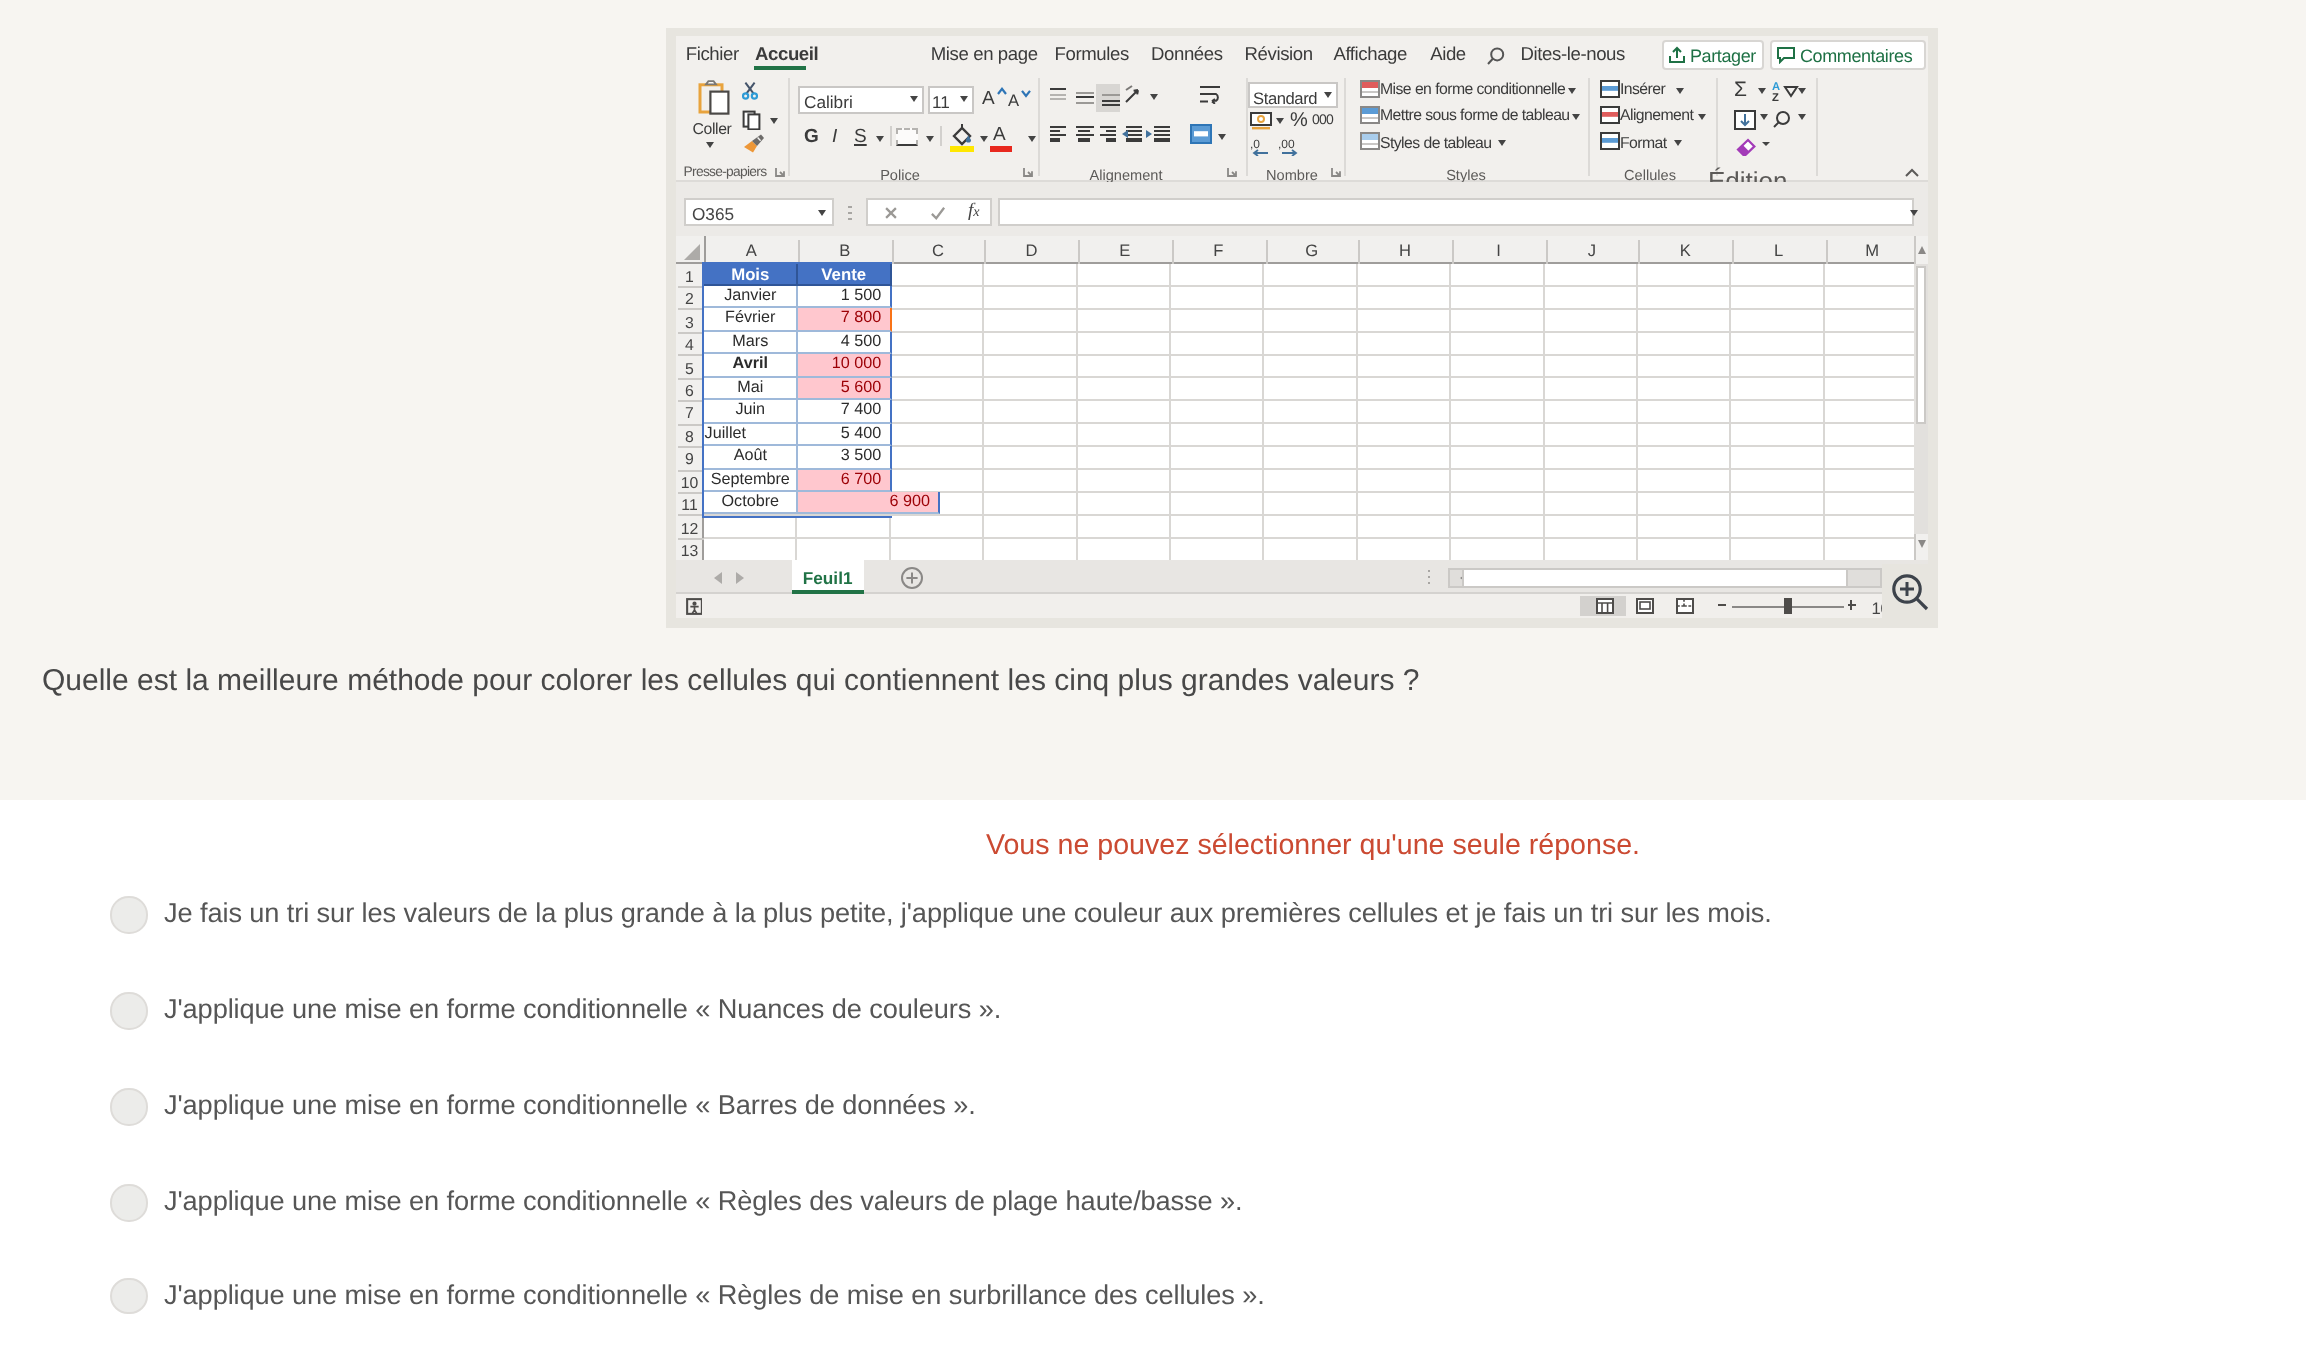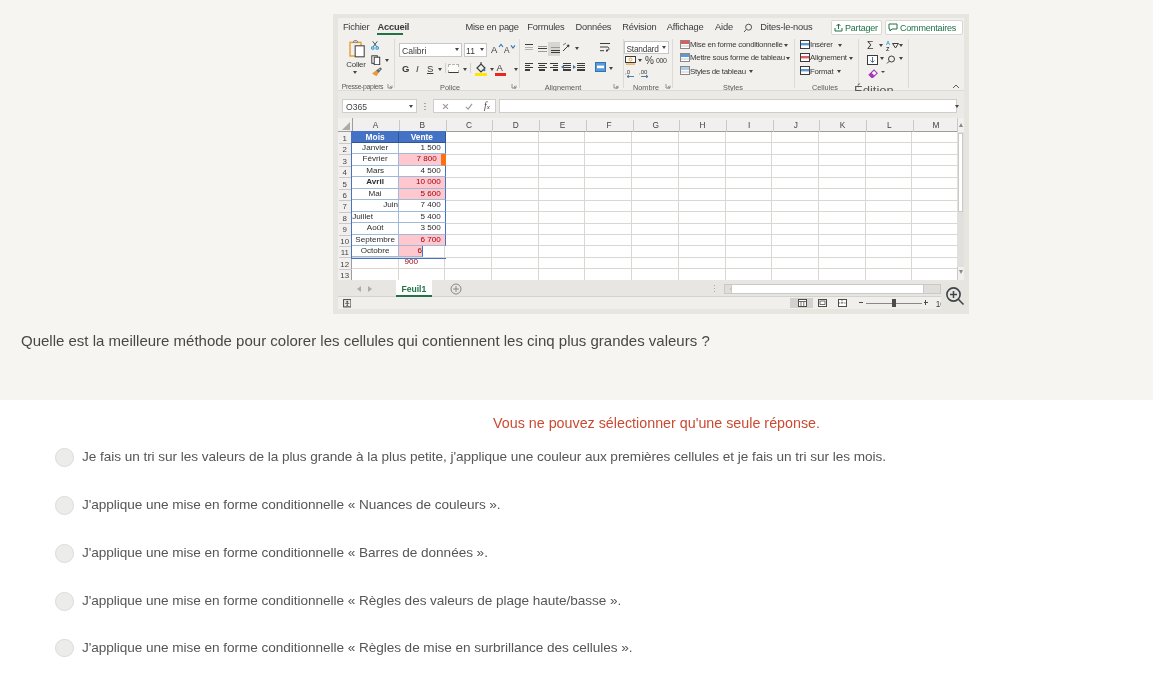--- a/index.html
+++ b/index.html
@@ -333,37 +333,37 @@
 <div class="abs" style="left:0;top:241.64999999999998px;width:13.5px;text-align:center;font-size:7.9px;color:#444;">12</div>
 <div class="abs" style="left:1px;top:250.89999999999998px;width:13.3px;height:1px;background:#cbc9c6;"></div>
 <div class="abs" style="left:0;top:253.09999999999997px;width:13.5px;text-align:center;font-size:7.9px;color:#444;">13</div>
 <div class="abs" style="left:1px;top:262.34999999999997px;width:13.3px;height:1px;background:#cbc9c6;"></div>
 <div class="abs" style="left:14.3px;top:113.5px;width:93.4px;height:126px;border:1px solid #4472c4;border-right:none;box-sizing:content-box;margin-left:-1px;margin-top:-1px;"></div>
 <div class="abs" style="left:14.3px;top:113.5px;width:46.7px;height:11.45px;background:#4472c4;border-right:1px solid #2f5597;border-bottom:1px solid #2f5597;color:#fff;font-weight:bold;font-size:8.4px;text-align:center;line-height:11px;">Mois</div>
 <div class="abs" style="left:61px;top:113.5px;width:46.7px;height:11.45px;background:#4472c4;border-bottom:1px solid #2f5597;border-right:1px solid #2f5597;color:#fff;font-weight:bold;font-size:8.4px;text-align:center;line-height:11px;">Vente</div>
 <div class="abs" style="left:14.3px;top:124.95px;width:46.7px;height:11.45px;background:#fff;border-right:1px solid #9fb9da;border-bottom:1px solid #9fb9da;color:#2c2c2c;font-size:8.1px;text-align:center;line-height:10.8px;">Janvier</div>
 <div class="abs" style="left:61px;top:124.95px;width:46.7px;height:11.45px;background:#fff;border-bottom:1px solid #9fb9da;border-right:1px solid #4472c4;color:#2c2c2c;font-size:8.1px;text-align:right;line-height:10.8px;"><span style="padding-right:4px;">1 500</span></div>
 <div class="abs" style="left:14.3px;top:136.4px;width:46.7px;height:11.45px;background:#fff;border-right:1px solid #9fb9da;border-bottom:1px solid #9fb9da;color:#2c2c2c;font-size:8.1px;text-align:center;line-height:10.8px;">Février</div>
-<div class="abs" style="left:61px;top:136.4px;width:46.7px;height:11.45px;background:#ffc7ce;border-bottom:1px solid #9fb9da;border-right:5px solid #f97316;color:#9c0006;font-size:8.1px;text-align:right;line-height:10.8px;"><span style="padding-right:4px;">7 800</span></div>
+<div class="abs" style="left:61px;top:136.4px;width:46.7px;height:11.45px;background:#ffc7ce;border-bottom:1px solid #9fb9da;border-right:1px solid #f97316;color:#9c0006;font-size:8.1px;text-align:right;line-height:10.8px;"><span style="padding-right:4px;">7 800</span></div>
 <div class="abs" style="left:14.3px;top:147.85px;width:46.7px;height:11.45px;background:#fff;border-right:1px solid #9fb9da;border-bottom:1px solid #9fb9da;color:#2c2c2c;font-size:8.1px;text-align:center;line-height:10.8px;">Mars</div>
 <div class="abs" style="left:61px;top:147.85px;width:46.7px;height:11.45px;background:#fff;border-bottom:1px solid #9fb9da;border-right:1px solid #4472c4;color:#2c2c2c;font-size:8.1px;text-align:right;line-height:10.8px;"><span style="padding-right:4px;text-align:center;">4 500</span></div>
 <div class="abs" style="left:14.3px;top:159.3px;width:46.7px;height:11.45px;background:#fff;border-right:1px solid #9fb9da;border-bottom:1px solid #9fb9da;color:#2c2c2c;font-size:8.1px;text-align:center;line-height:10.8px;font-weight:bold;">Avril</div>
 <div class="abs" style="left:61px;top:159.3px;width:46.7px;height:11.45px;background:#ffc7ce;border-bottom:1px solid #9fb9da;border-right:1px solid #4472c4;color:#9c0006;font-size:8.1px;text-align:right;line-height:10.8px;"><span style="padding-right:4px;">10 000</span></div>
 <div class="abs" style="left:14.3px;top:170.75px;width:46.7px;height:11.45px;background:#fff;border-right:1px solid #9fb9da;border-bottom:1px solid #9fb9da;color:#2c2c2c;font-size:8.1px;text-align:center;line-height:10.8px;">Mai</div>
 <div class="abs" style="left:61px;top:170.75px;width:46.7px;height:11.45px;background:#ffc7ce;border-bottom:1px solid #9fb9da;border-right:1px solid #4472c4;color:#9c0006;font-size:8.1px;text-align:right;line-height:10.8px;"><span style="padding-right:4px;">5 600</span></div>
-<div class="abs" style="left:14.3px;top:182.2px;width:46.7px;height:11.45px;background:#fff;border-right:1px solid #9fb9da;border-bottom:1px solid #9fb9da;color:#2c2c2c;font-size:8.1px;text-align:right;line-height:10.8px;">Juin</div>
+<div class="abs" style="left:14.3px;top:182.2px;width:46.7px;height:11.45px;background:#fff;border-right:1px solid #9fb9da;border-bottom:1px solid #9fb9da;color:#2c2c2c;font-size:8.1px;text-align:center;line-height:10.8px;">Juin</div>
 <div class="abs" style="left:61px;top:182.2px;width:46.7px;height:11.45px;background:#fff;border-bottom:1px solid #9fb9da;border-right:1px solid #4472c4;color:#2c2c2c;font-size:8.1px;text-align:right;line-height:10.8px;"><span style="padding-right:4px;">7 400</span></div>
 <div class="abs" style="left:14.3px;top:193.64999999999998px;width:46.7px;height:11.45px;background:#fff;border-right:1px solid #9fb9da;border-bottom:1px solid #9fb9da;color:#2c2c2c;font-size:8.1px;text-align:left;line-height:10.8px;">Juillet</div>
 <div class="abs" style="left:61px;top:193.64999999999998px;width:46.7px;height:11.45px;background:#fff;border-bottom:1px solid #9fb9da;border-right:1px solid #4472c4;color:#2c2c2c;font-size:8.1px;text-align:right;line-height:10.8px;"><span style="padding-right:4px;">5 400</span></div>
 <div class="abs" style="left:14.3px;top:205.1px;width:46.7px;height:11.45px;background:#fff;border-right:1px solid #9fb9da;border-bottom:1px solid #9fb9da;color:#2c2c2c;font-size:8.1px;text-align:center;line-height:10.8px;">Août</div>
 <div class="abs" style="left:61px;top:205.1px;width:46.7px;height:11.45px;background:#fff;border-bottom:1px solid #9fb9da;border-right:1px solid #4472c4;color:#2c2c2c;font-size:8.1px;text-align:right;line-height:10.8px;"><span style="padding-right:4px;">3 500</span></div>
 <div class="abs" style="left:14.3px;top:216.55px;width:46.7px;height:11.45px;background:#fff;border-right:1px solid #9fb9da;border-bottom:1px solid #9fb9da;color:#2c2c2c;font-size:8.1px;text-align:center;line-height:10.8px;">Septembre</div>
 <div class="abs" style="left:61px;top:216.55px;width:46.7px;height:11.45px;background:#ffc7ce;border-bottom:1px solid #9fb9da;border-right:1px solid #4472c4;color:#9c0006;font-size:8.1px;text-align:right;line-height:10.8px;"><span style="padding-right:4px;">6 700</span></div>
 <div class="abs" style="left:14.3px;top:228.0px;width:46.7px;height:11.45px;background:#fff;border-right:1px solid #9fb9da;border-bottom:1px solid #9fb9da;color:#2c2c2c;font-size:8.1px;text-align:center;line-height:10.8px;">Octobre</div>
-<div class="abs" style="left:61px;top:228.0px;width:24px;height:11.45px;background:#ffc7ce;border-bottom:1px solid #9fb9da;border-right:1px solid #4472c4;color:#9c0006;font-size:8.1px;text-align:right;line-height:10.8px;"><span style="padding-right:4px;">6 900</span></div>
+<div class="abs" style="left:61px;top:228.0px;width:71px;height:11.45px;background:#ffc7ce;border-bottom:1px solid #9fb9da;border-right:1px solid #4472c4;color:#9c0006;font-size:8.1px;text-align:right;line-height:10.8px;"><span style="padding-right:4px;">6 900</span></div>
 <div class="abs" style="left:618.8px;top:99.5px;width:7.2px;height:162.9px;background:#f1f0ee;border-left:1px solid #cbc9c6;"></div>
 <div class="abs" style="left:620.8px;top:103px;width:0;height:0;border:2.6px solid transparent;border-bottom:4px solid #8a8886;"></div>
 <div class="abs" style="left:620.8px;top:252px;width:0;height:0;border:2.6px solid transparent;border-top:4px solid #8a8886;"></div>
 <div class="abs" style="left:618.9px;top:113.5px;width:7.1px;height:135px;background:#e2e0dd;"></div>
 <div class="abs" style="left:619.8px;top:115px;width:5.4px;height:79px;background:#fff;border:1px solid #cbc9c6;"></div>
 <div class="abs" style="left:0;top:262.4px;width:626px;height:16.9px;background:#e8e6e3;border-bottom:1px solid #d4d2cf;"></div>
 <div class="abs" style="left:16px;top:268px;width:0;height:0;border:3px solid transparent;border-right:4px solid #adaba8;"></div>
 <div class="abs" style="left:30px;top:268px;width:0;height:0;border:3px solid transparent;border-left:4px solid #adaba8;"></div>
 <div class="abs" style="left:57.7px;top:262.4px;width:36.3px;height:16.9px;background:#fff;border-bottom:2px solid #217346;"></div>
 <div class="abs" style="left:57.7px;top:266px;width:36.3px;text-align:center;font-size:8.6px;font-weight:bold;color:#217346;">Feuil1</div>

